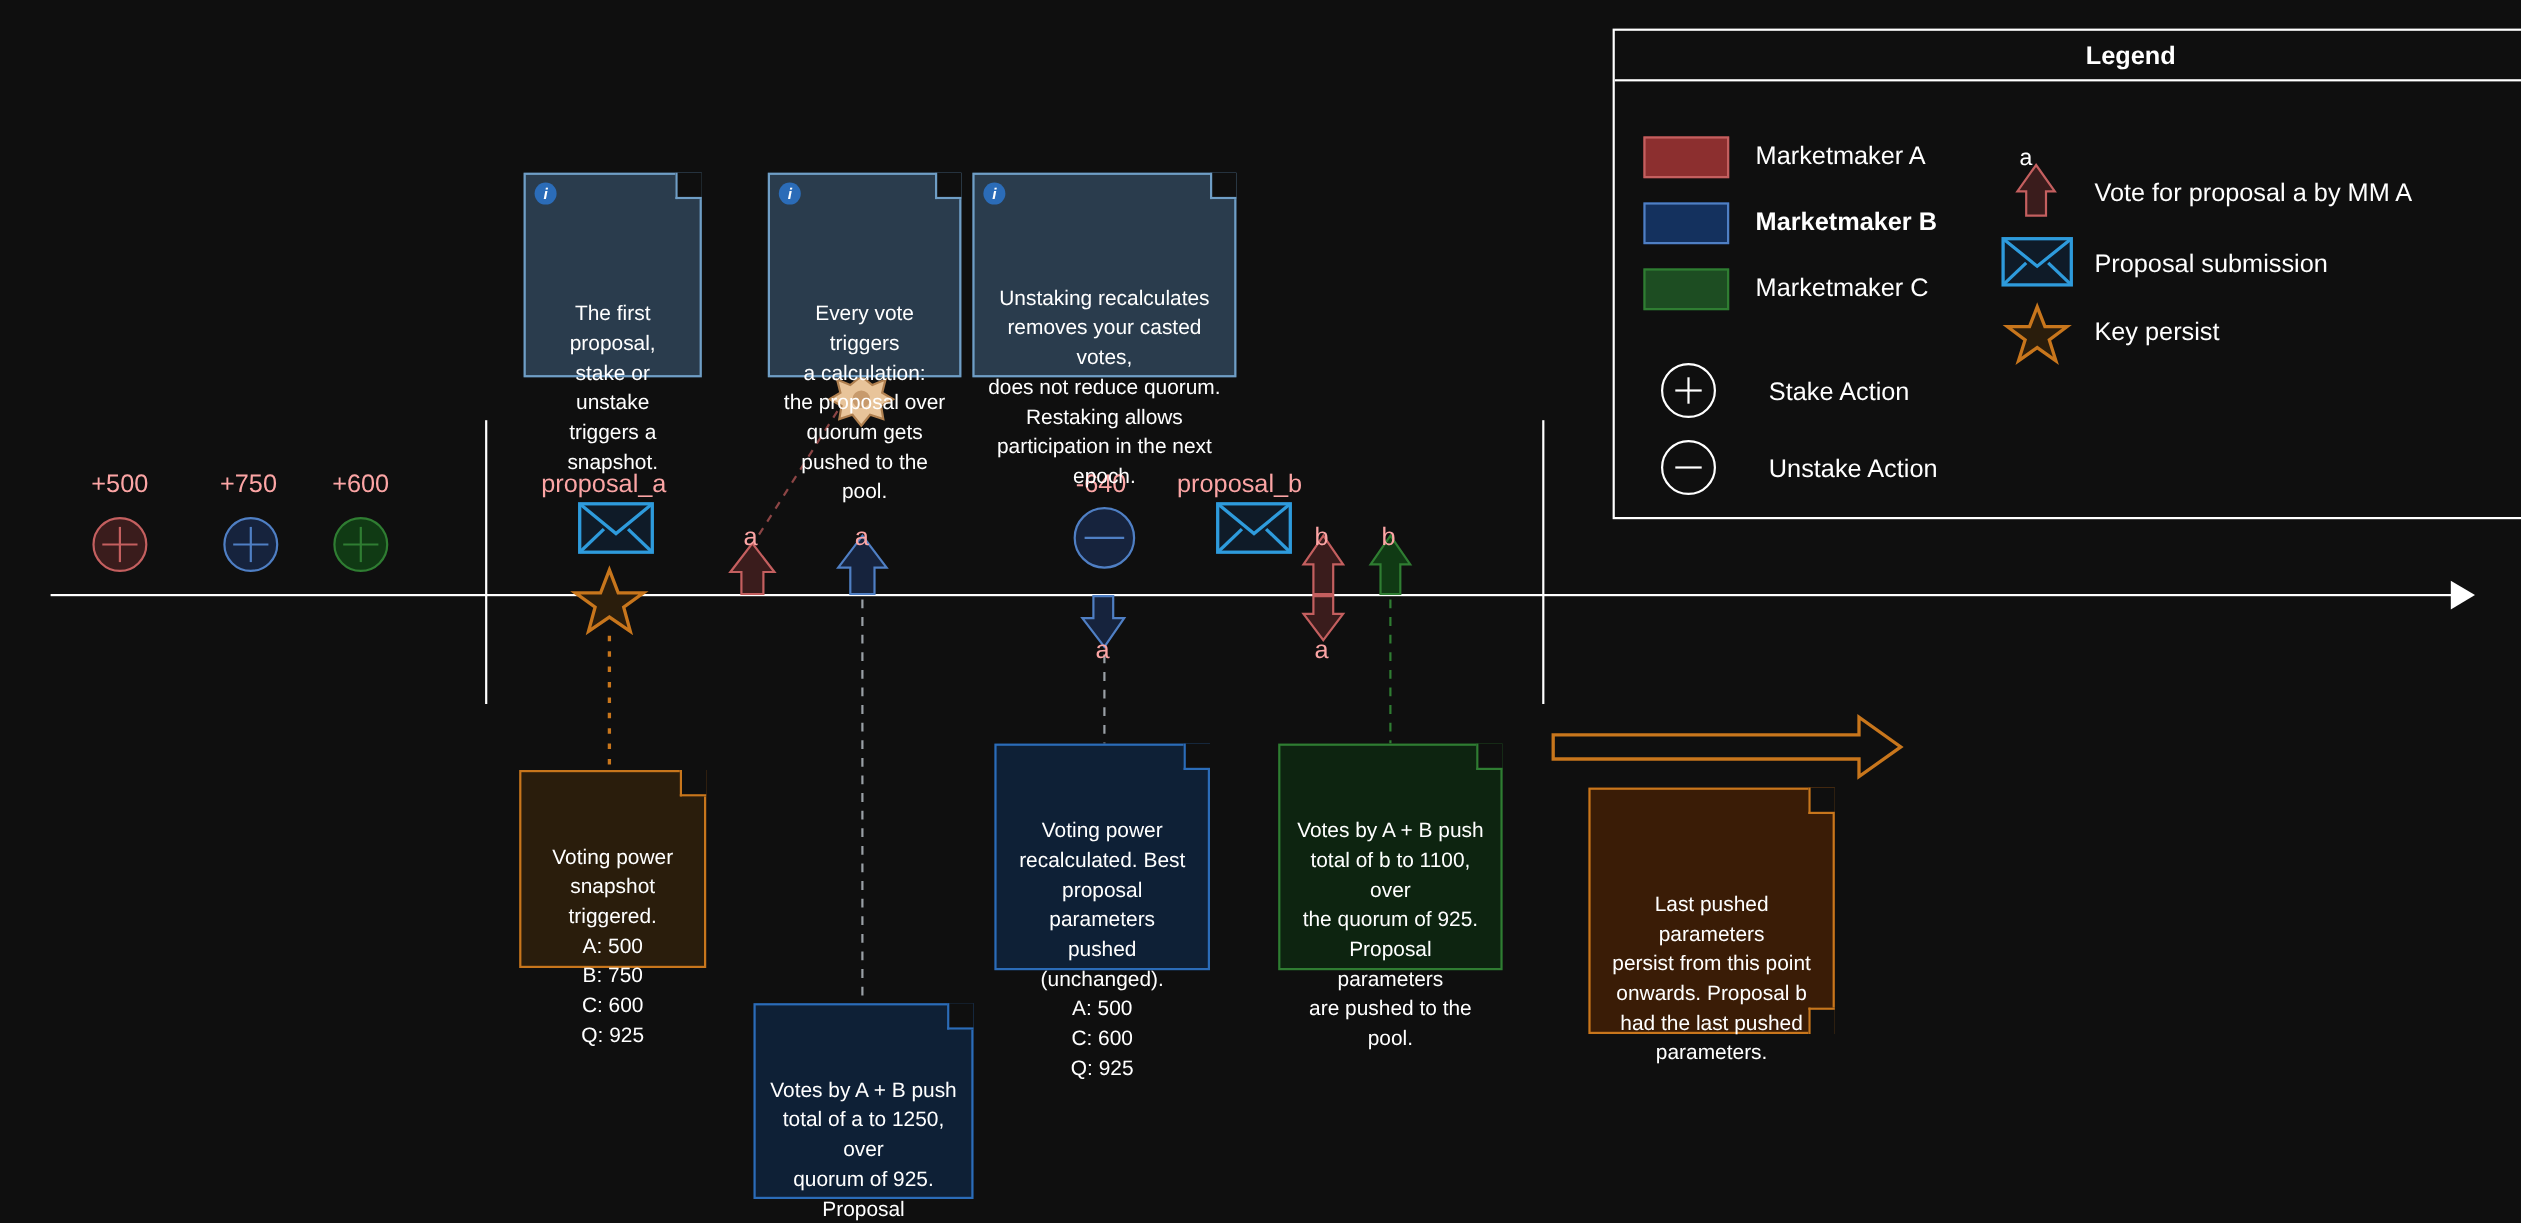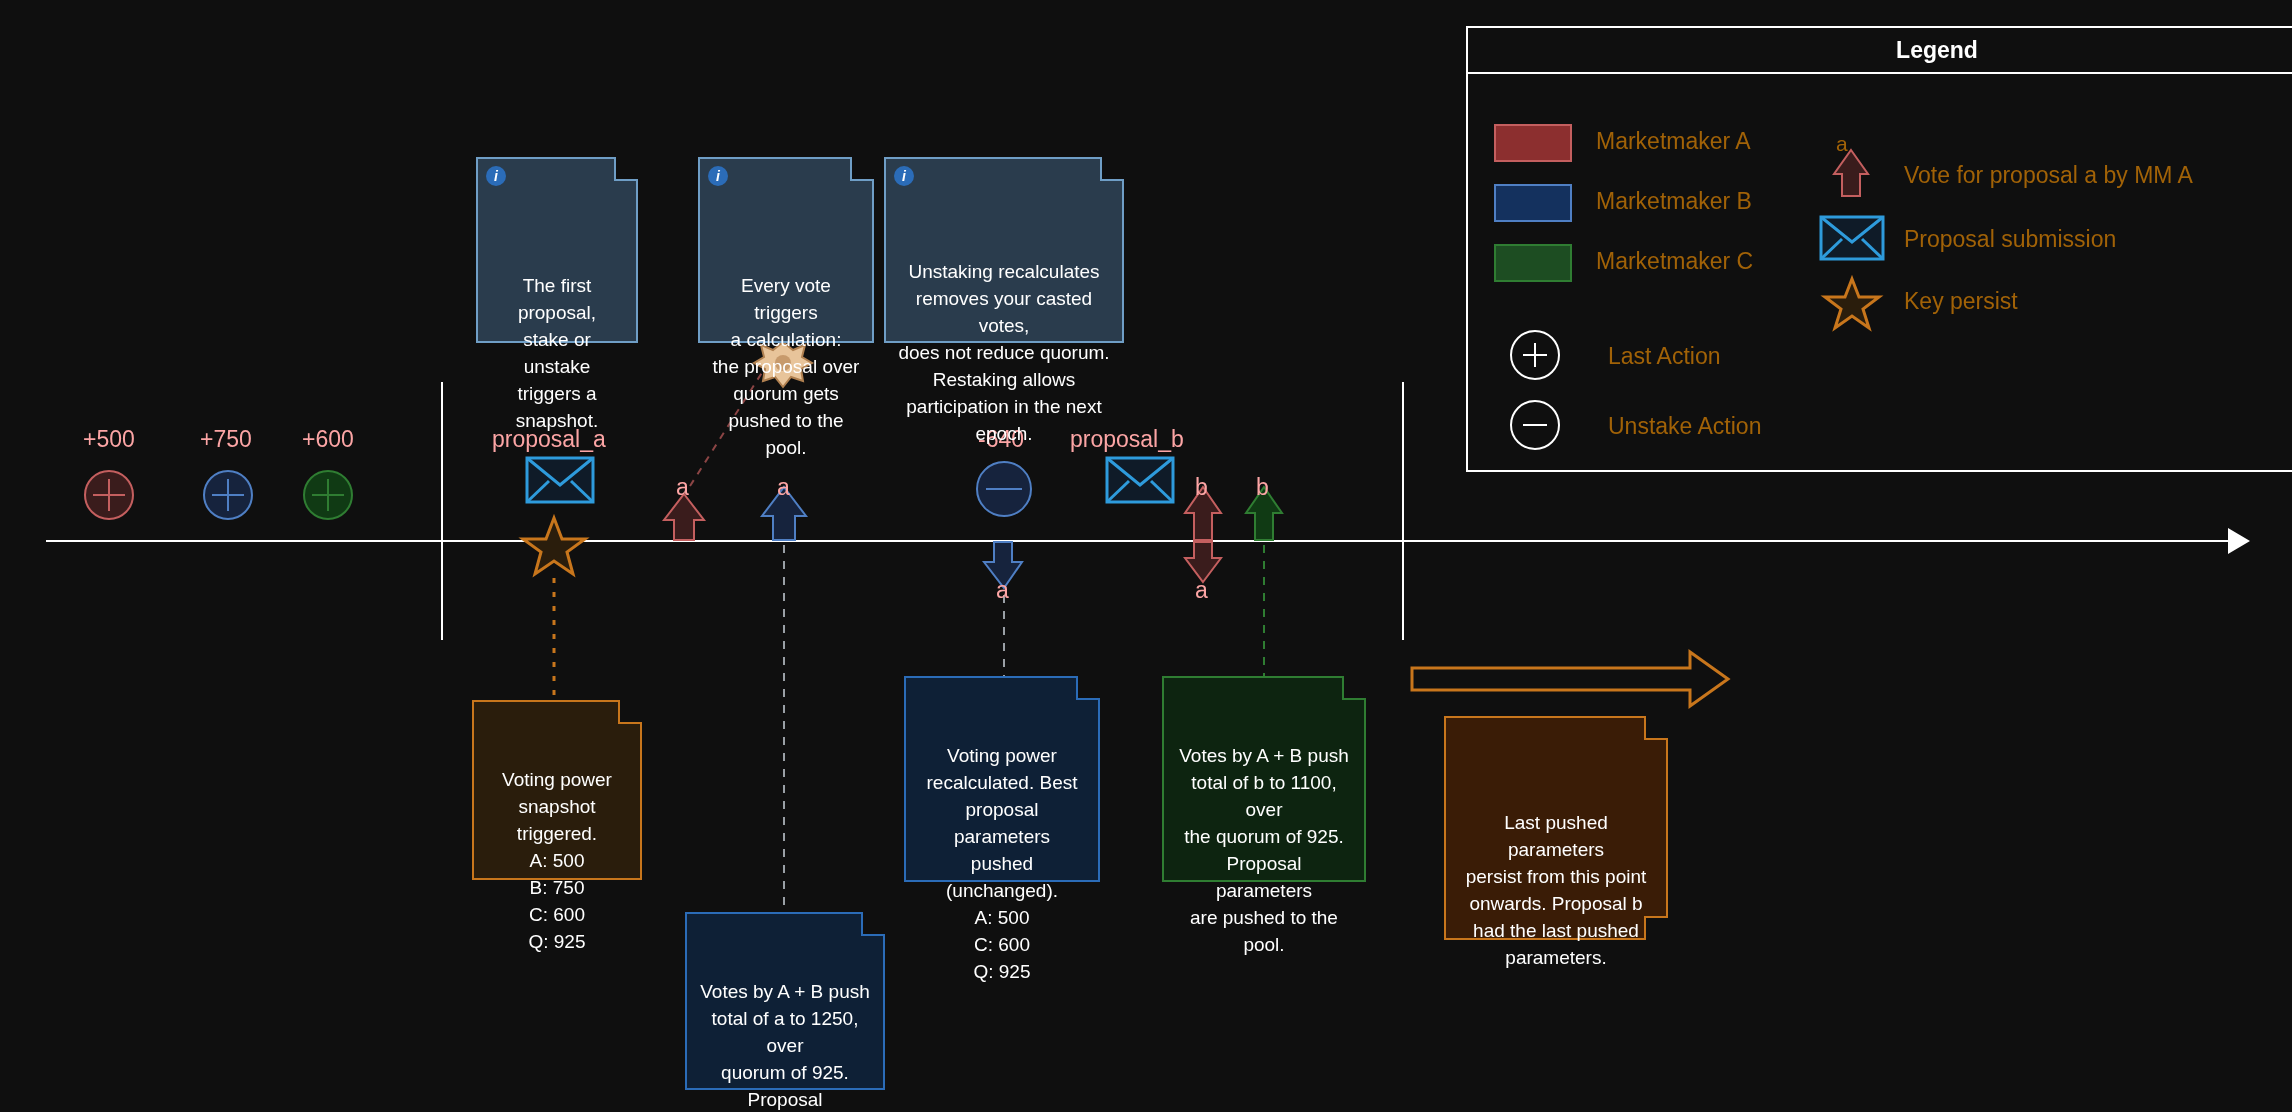--- a/index.html
+++ b/index.html
@@ -97,21 +97,21 @@
   }
   .legend-swatch {
     position: absolute;
     width: 78px; height: 38px;
     border: 2px solid;
     box-sizing: border-box;
   }
   .legend-text {
     position: absolute;
     font-size: 23px;
-    color: #a16207;
+    color: #ffffff;
     white-space: nowrap;
   }
   .circ-icon {
     position: absolute;
     width: 50px; height: 50px;
     border: 2px solid #fff;
     border-radius: 50%;
     box-sizing: border-box;
   }
   .circ-icon::before {
@@ -337,27 +337,27 @@
 parameters.</div>
   </div>
 
   <div id="legend">
     <div id="legend-title">Legend</div>
 
     <div class="legend-swatch" style="left:26px; top:96px; background:#8c2f2f; border-color:#c45f5f;"></div>
     <div class="legend-text" style="left:128px; top:100px;">Marketmaker A</div>
 
     <div class="legend-swatch" style="left:26px; top:156px; background:#14315e; border-color:#4f7fc4;"></div>
-    <div class="legend-text" style="left:128px; top:160px;">Marketmaker B</div>
+    <div class="legend-text" style="left:128px; top:160px;font-weight:bold;">Marketmaker B</div>
 
     <div class="legend-swatch" style="left:26px; top:216px; background:#1d4d22; border-color:#2f7d32;"></div>
     <div class="legend-text" style="left:128px; top:220px;">Marketmaker C</div>
 
     <div class="circ-icon plus" style="left:42px; top:302px;"></div>
-    <div class="legend-text" style="left:140px; top:315px;">Last Action</div>
+    <div class="legend-text" style="left:140px; top:315px;">Stake Action</div>
 
     <div class="circ-icon" style="left:42px; top:372px;"></div>
     <div class="legend-text" style="left:140px; top:385px;">Unstake Action</div>
 
     <div class="legend-text" style="left:1840px; top:0px;"></div>
 
     <svg style="position:absolute; left:0; top:0; width:782px; height:446px;">
 
       <polygon points="383,122 400,146 392,146 392,168 374,168 374,146 366,146" fill="#3a1c1c" stroke="#c45f5f" stroke-width="2"></polygon>
 

